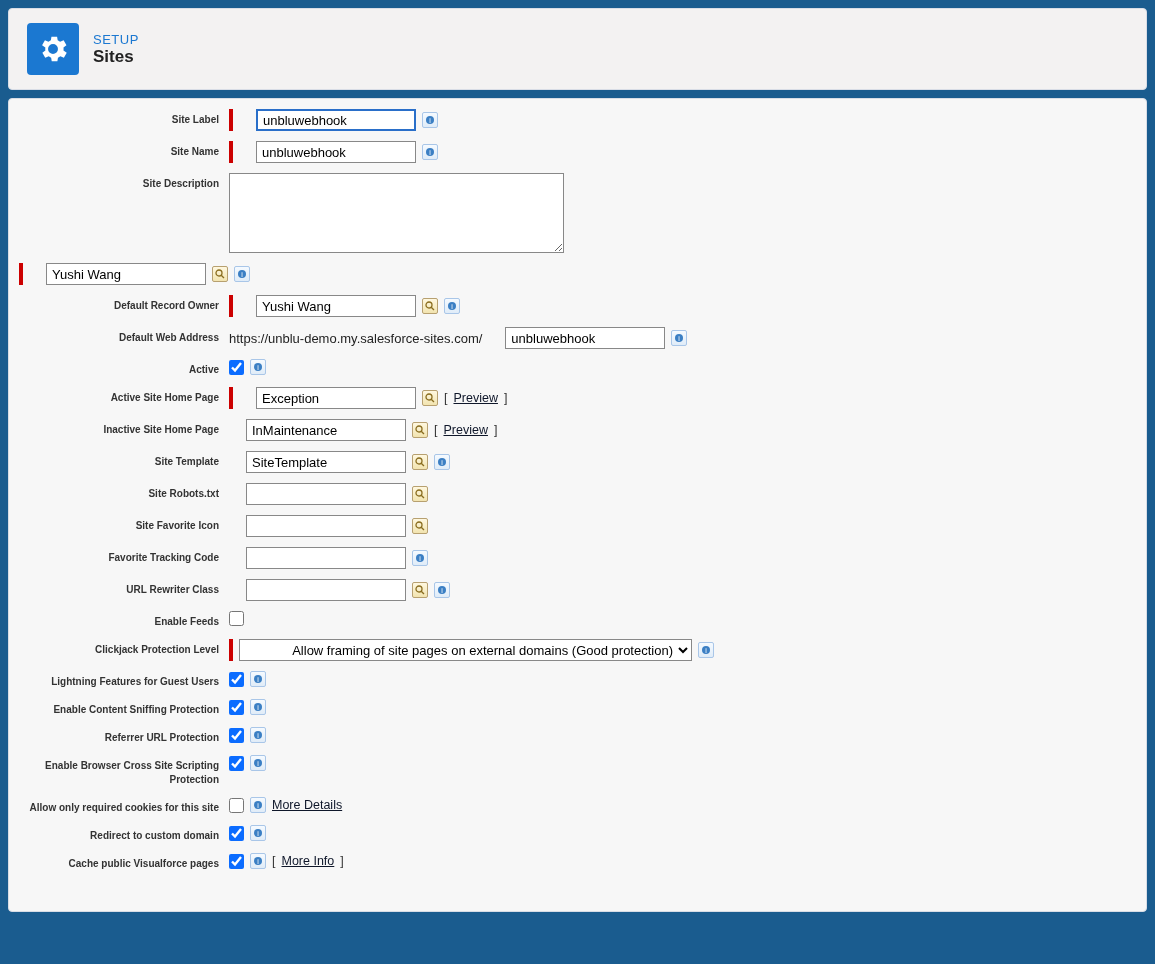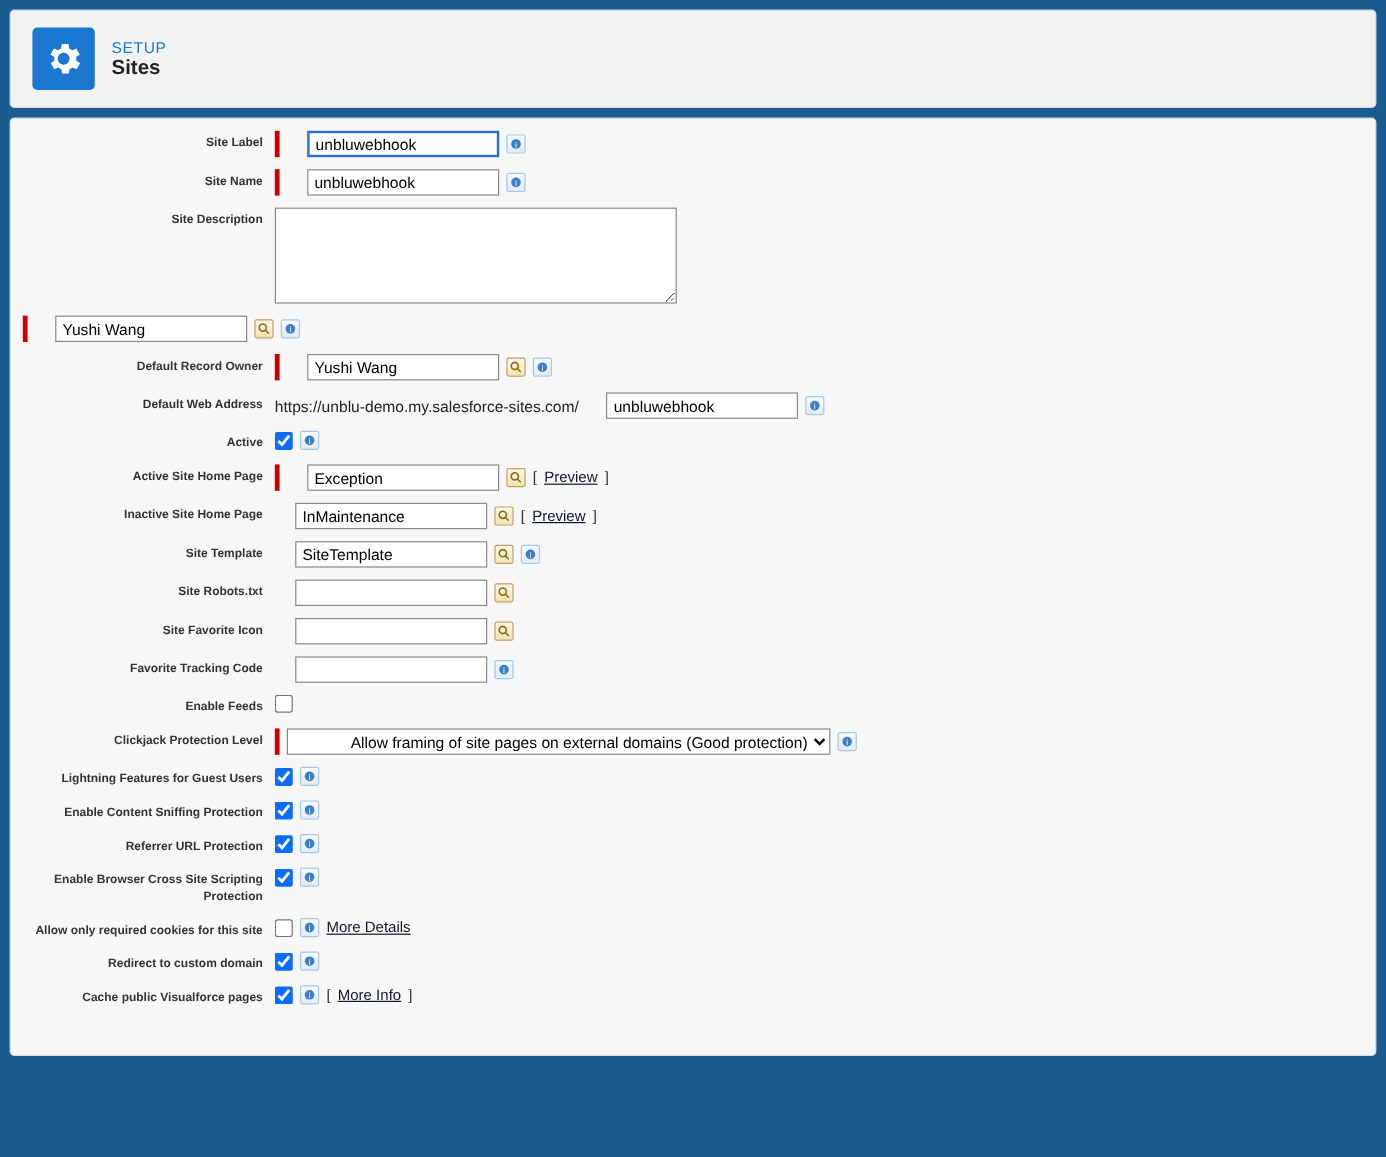--- a/index.html
+++ b/index.html
@@ -325,20 +325,38 @@
         <input type="text" class="text-input w1" style="">
         <span class="info-icon">
             <svg viewBox="0 0 10 10">
               <circle cx="5" cy="5" r="4" fill="#3b7fc4"></circle>
               <text x="5" y="8" font-size="7" text-anchor="middle" fill="#fff">i</text>
             </svg>
           </span>
       </div>
     </div>
 
+    <div class="row">
+      <div class="lbl">URL Rewriter Class</div>
+      <div class="val">
+        <input type="text" class="text-input w1" style="">
+        <span class="search-icon">
+            <svg viewBox="0 0 10 10">
+              <circle cx="4" cy="4" r="3" fill="none" stroke="#8a6d1f" stroke-width="1.3"></circle>
+              <line x1="6.2" y1="6.2" x2="9" y2="9" stroke="#8a6d1f" stroke-width="1.3"></line>
+            </svg>
+          </span>
+        <span class="info-icon">
+            <svg viewBox="0 0 10 10">
+              <circle cx="5" cy="5" r="4" fill="#3b7fc4"></circle>
+              <text x="5" y="8" font-size="7" text-anchor="middle" fill="#fff">i</text>
+            </svg>
+          </span>
+      </div>
+    </div>
 
     <div class="row">
       <div class="lbl">Enable Feeds</div>
       <div class="val">
         <input type="checkbox" class="chk" style="">
       </div>
     </div>
 
     <div class="row">
       <div class="lbl">Clickjack Protection Level</div>

